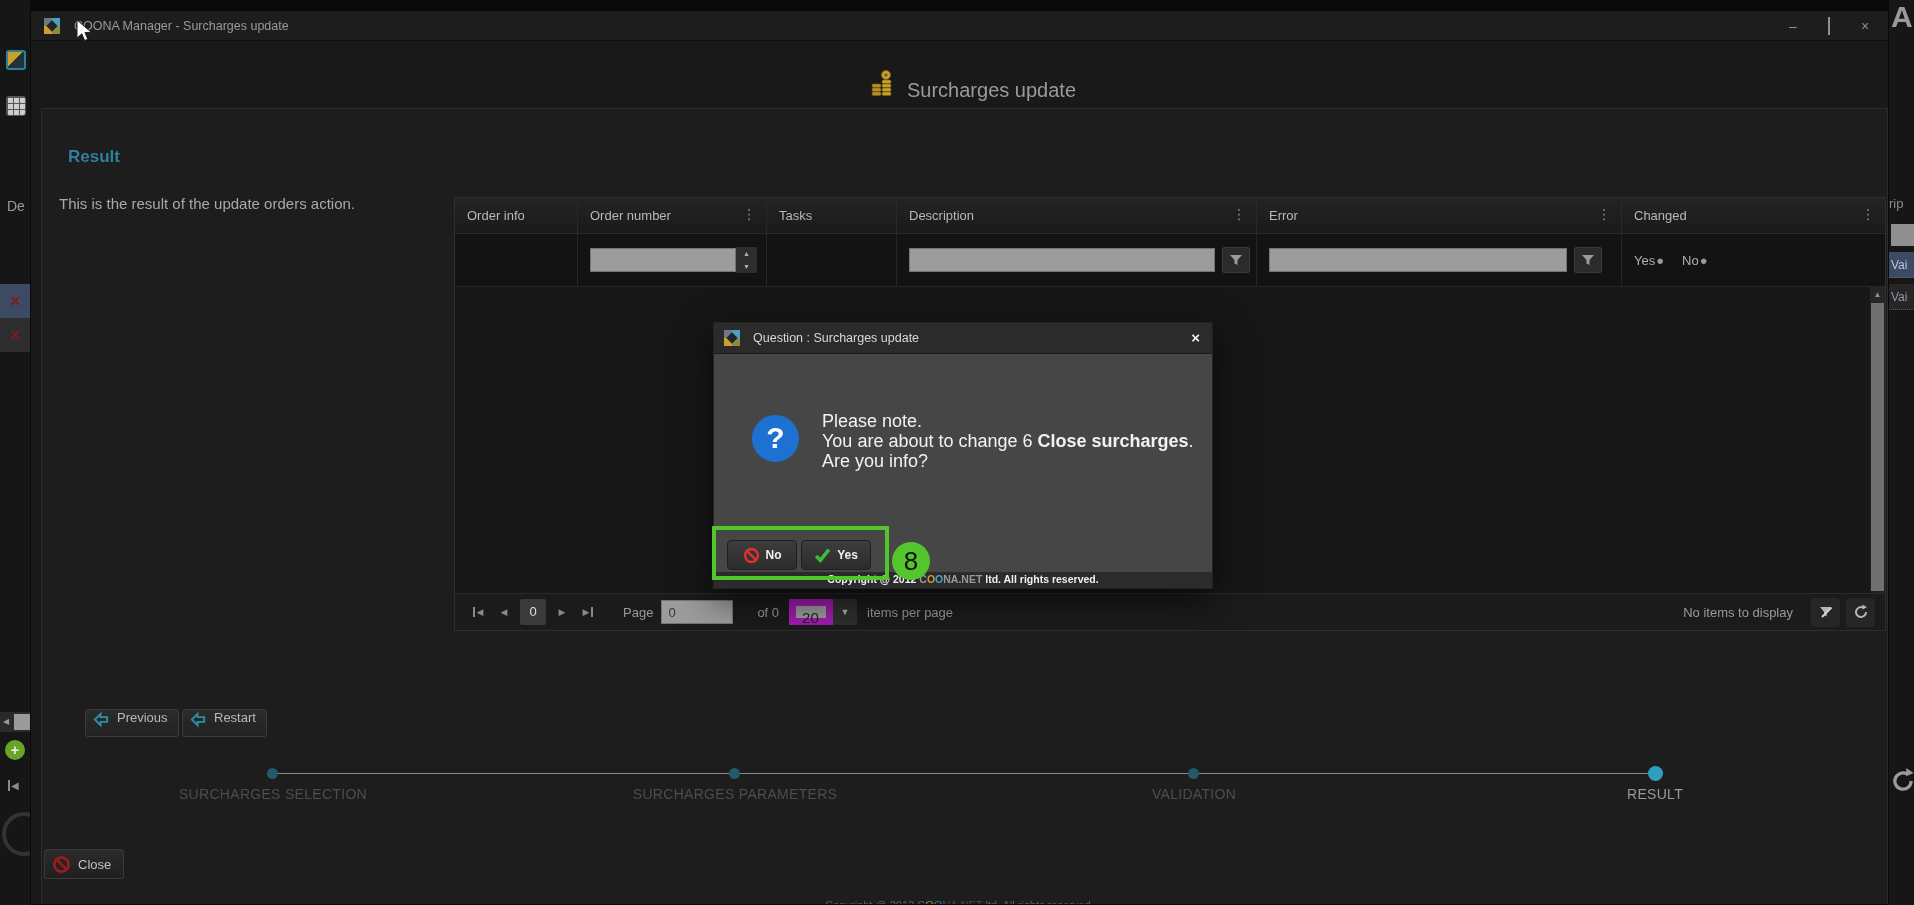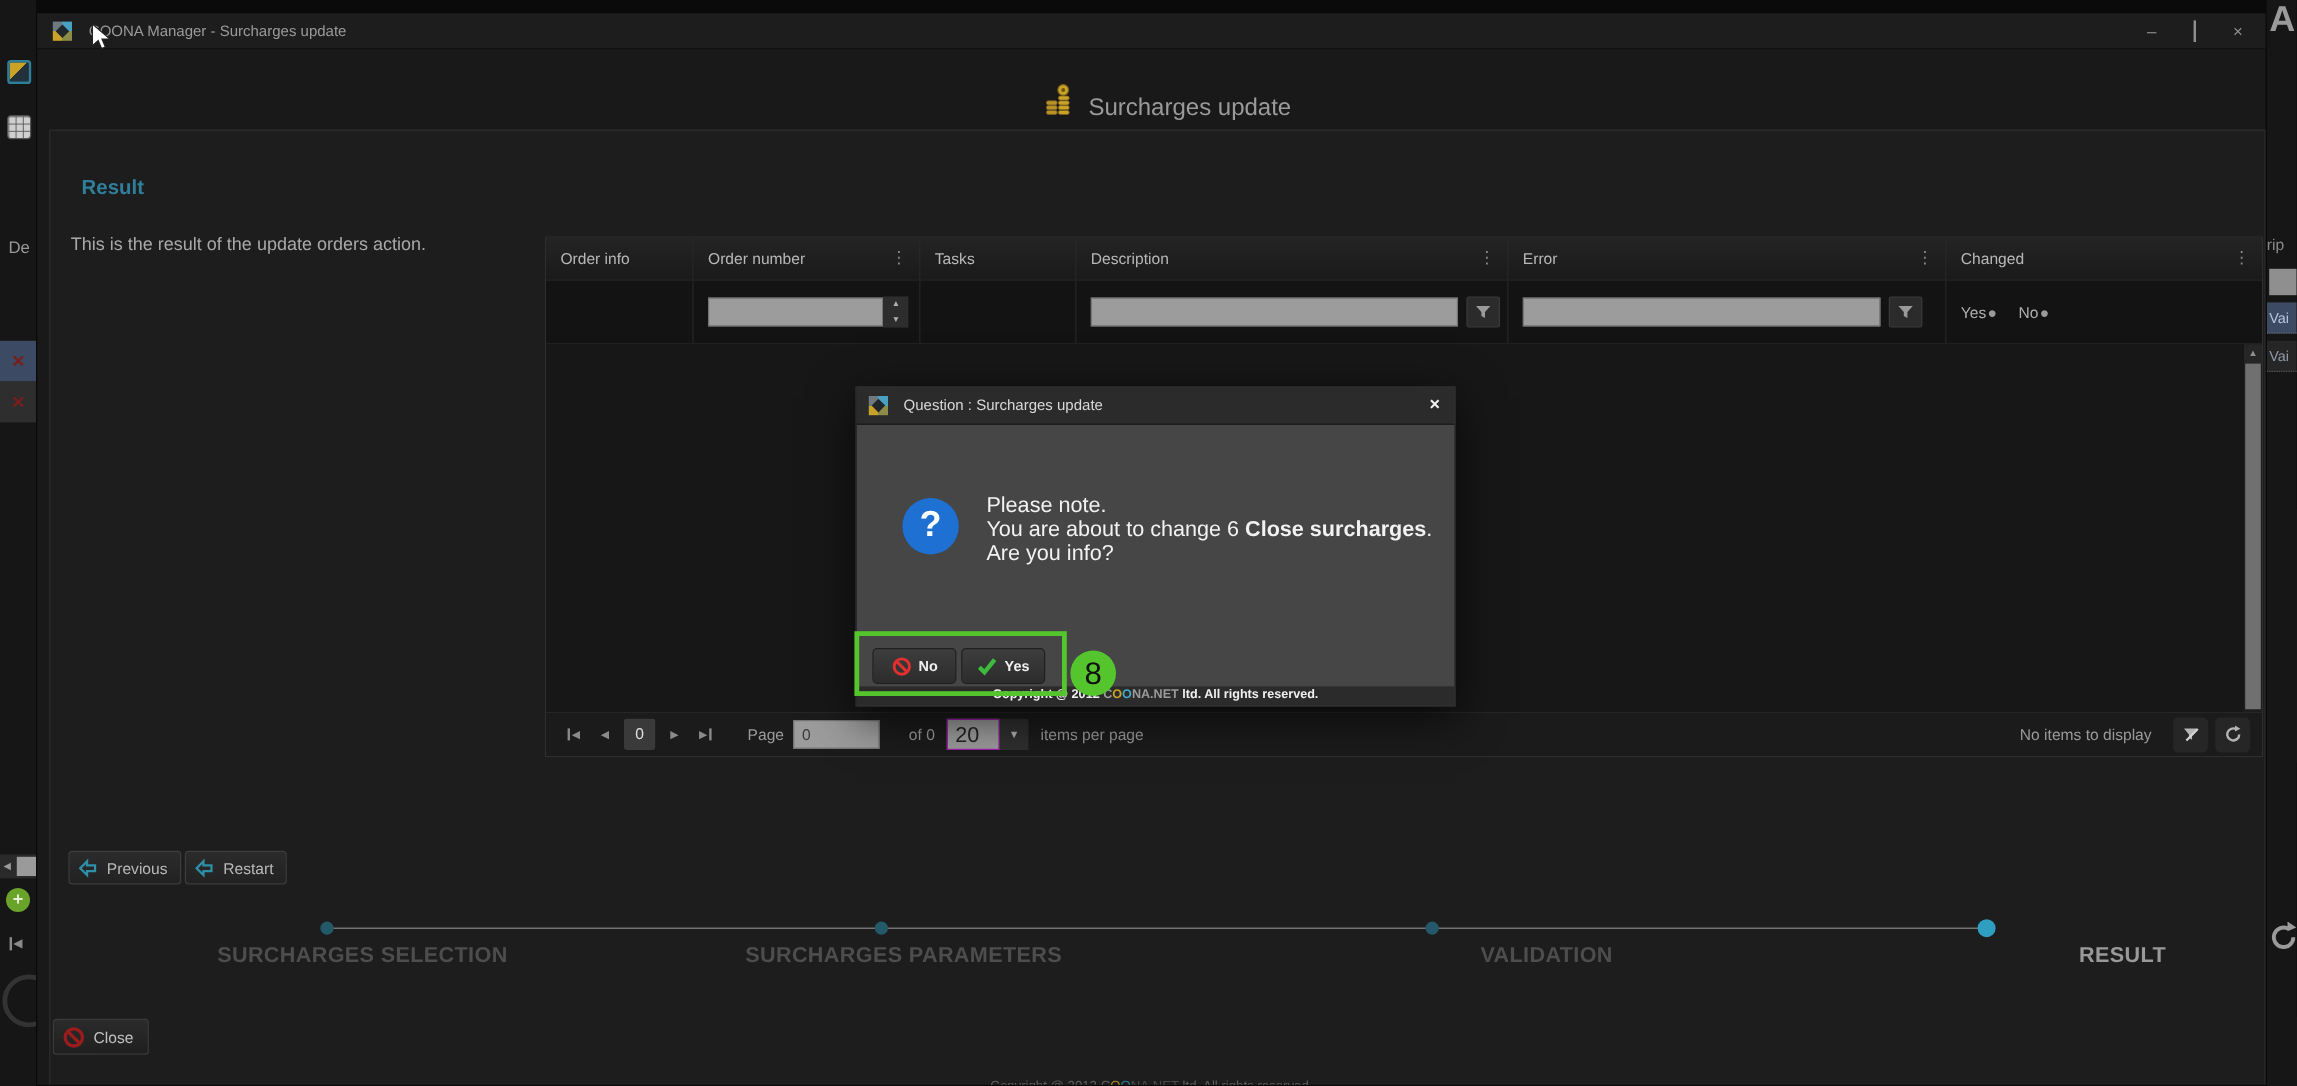--- a/index.html
+++ b/index.html
@@ -96,41 +96,41 @@
   .pgnav { width:26px; text-align:center; font-size:9px; color:#8a8a8a; cursor:pointer; }
   .bar-l { border-left:2px solid #8a8a8a; padding-left:2px; font-style:normal; }
   .bar-r { border-right:2px solid #8a8a8a; padding-right:2px; font-style:normal; }
   #pg-current { width:26px; height:26px; background:#3a3a3a; color:#e0e0e0; font-size:13px;
                 text-align:center; line-height:26px; border-radius:2px; margin:0 3px; cursor:default; }
   #pg-pagelabel { margin-left:22px; }
   #pg-input { width:72px; height:24px; margin-left:8px; background:#9c9c9c; border:1px solid #747474;
               color:#3a3a3a; font-size:13px; padding:0 6px; outline:none; }
   #pg-of { margin-left:24px; }
   #pg-select { display:flex; width:68px; height:26px; margin-left:10px; cursor:pointer; }
-  #pg-select .val { width:44px; background:#9c9c9c; border:1px solid #a21caf; color:#222;
-                    font-size:18px; line-height:24px; padding-left:6px; }
+  #pg-select .val { width:44px; background:#9c9c9c; border:7px solid #a21caf; color:#222;
+                    font-size:15px; line-height:24px; padding-left:6px; }
   #pg-select .dd { width:24px; background:#2f2f2f; color:#b0b0b0; font-size:9px; text-align:center; line-height:26px; }
   #pg-items { margin-left:10px; }
   #pg-spacer { flex:1; }
   #pg-status { margin-right:12px; }
   .pg-iconbtn { width:29px; height:29px; background:#262626; border-radius:4px; display:flex;
                 align-items:center; justify-content:center; margin-left:6px; cursor:pointer; }
 
   
   .action-btn { position:absolute; height:28px; background:linear-gradient(#2b2b2b,#222);
-                border:1px solid #3d3d3d; border-radius:3px; display:flex; align-items:center;
-                padding:0 10px 0 6px; gap:6px; font-size:13px; color:#b9b9b9; cursor:pointer; }
+                border:1px solid #3d3d3d; border-radius:3px; display:flex; align-items:flex-start;
+                padding:0 10px 0 6px; gap:6px; font-size:13px; color:#b9b9b9; cursor:pointer;margin-left:28px; }
   #btn-previous { left:15px; top:600px; }
   #btn-restart { left:112px; top:600px; }
   #wizard { position:absolute; left:0; top:655px; width:1847px; height:48px; }
   #wizard-line { position:absolute; left:231px; top:9px; width:1382px; height:1px; background:#8a8a8a; }
   .wdot { position:absolute; top:4px; width:11px; height:11px; border-radius:50%; background:#235968; }
   .wdot.active { top:2px; width:15px; height:15px; background:#2f9fc1; }
-  .wlabel { position:absolute; top:22px; width:300px; text-align:right; font-size:18px;
-            font-weight:bold; letter-spacing:0.3px; color:#4d4d4d; }
+  .wlabel { position:absolute; top:22px; width:300px; text-align:center; font-size:14px;
+            font-weight:normal; letter-spacing:0.3px; color:#4d4d4d; }
   .wlabel.active { color:#999; }
 
   #btn-close { position:absolute; left:13px; top:838px; height:30px; background:linear-gradient(#2b2b2b,#1f1f1f);
                border:1px solid #3a3a3a; border-radius:3px; display:flex; align-items:center;
                padding:0 12px 0 7px; gap:7px; font-size:13px; color:#c0c0c0; cursor:pointer; }
 
   .copyline { position:absolute; left:0; width:100%; text-align:center; font-size:11px; color:#5f5f5f; }
   #copy1 { top:870px; }
   #copy2 { top:888px; }
   .brand-o1 { color:#a98a26; } .brand-o2 { color:#2d7f99; } .brand-rest { color:#4a4a4a; }

